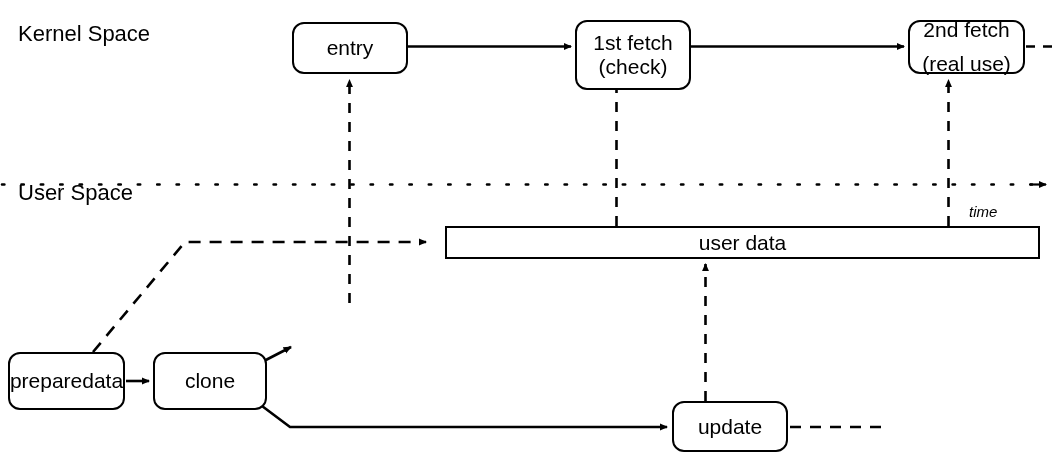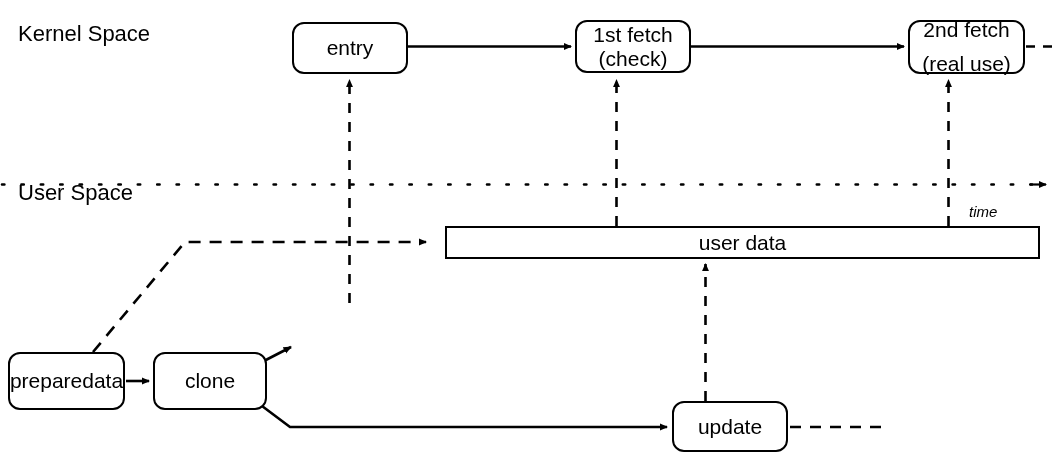--- a/index.html
+++ b/index.html
@@ -97,21 +97,21 @@
   <div class="label" style="left:18px; top:21px;">Kernel Space</div>
 
   <div class="label" style="left:18px; top:180px;">User Space</div>
 
   <div class="axis-label" style="left:969px; top:163px;margin-top:40px;">time</div>
 
   <div class="node" style="left:292px; top:22px; width:116px; height:52px;">
     <span>entry</span>
   </div>
 
-  <div class="node" style="left:575px; top:20px; width:116px; height:53px; flex-direction:column;">
+  <div class="node" style="left:575px; top:20px; width:116px; height:70px; flex-direction:column;">
     <span>1st fetch</span>
     <span>(check)</span>
   </div>
 
   <div class="node" style="left:908px; top:20px; width:117px; height:54px; flex-direction:column;gap:10px;">
     <span>2nd fetch</span>
     <span>(real use)</span>
   </div>
 
   <div class="node rect" style="left:432px; top:226px; width:595px; height:33px;margin-left:13px;">

